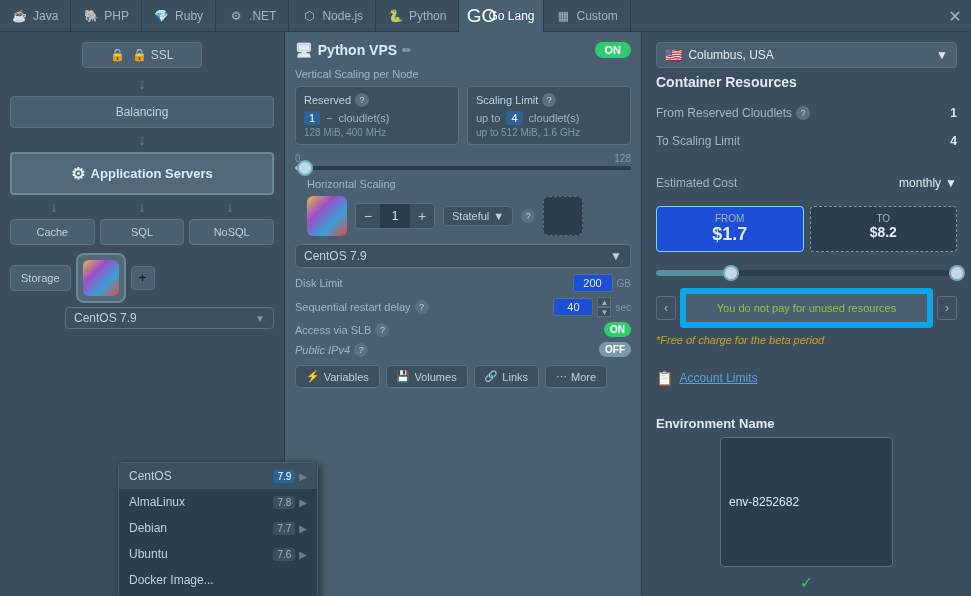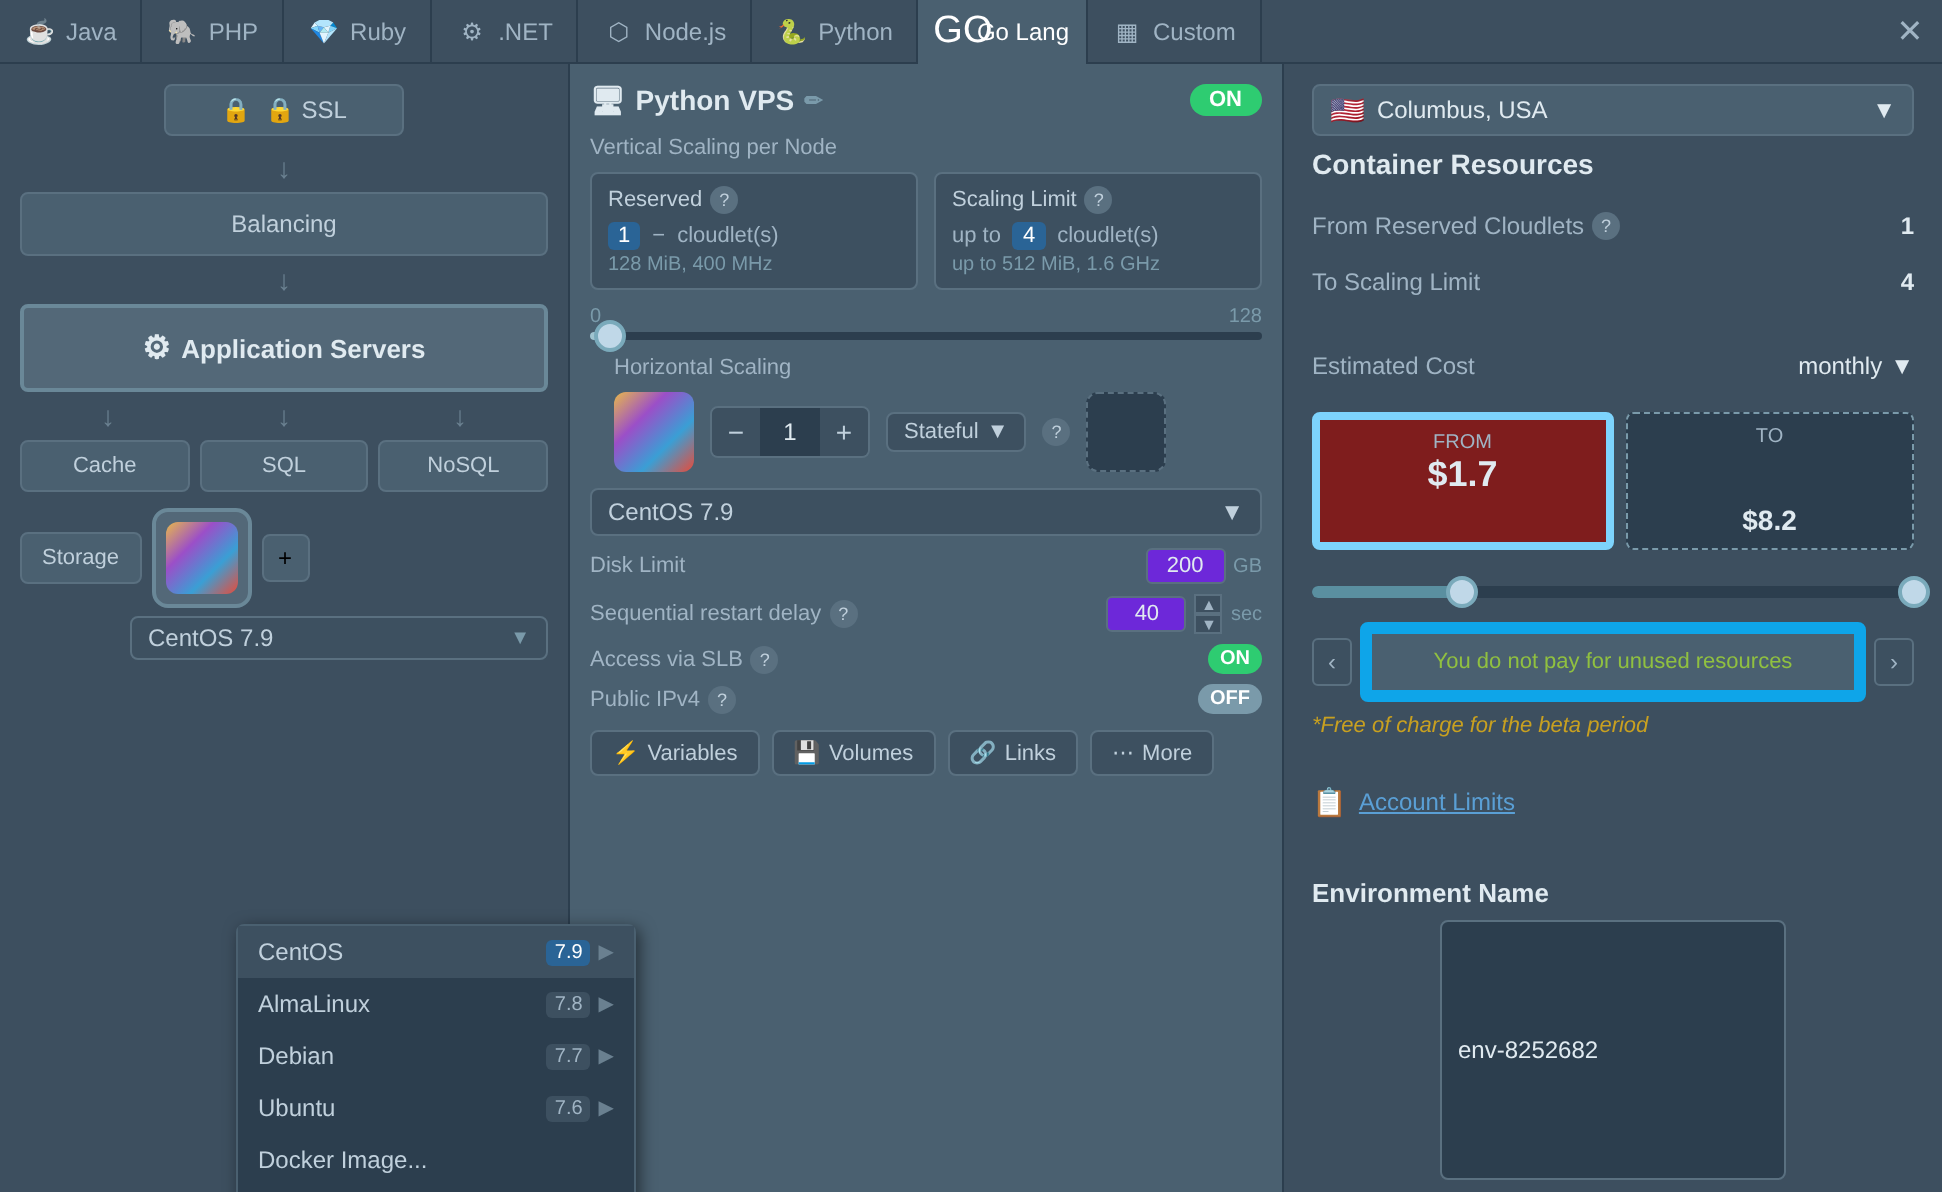--- a/index.html
+++ b/index.html
@@ -422,21 +422,21 @@
       margin: 5px 0;
       color: #a0b4c4;
       font-size: 11px;
     }
     .form-row-right {
       display: flex;
       align-items: center;
       gap: 4px;
     }
     .input-small {
-      background: #6d28d9;
+      background: #1d4ed8;
       border: 1px solid #5a7080;
       border-radius: 3px;
       color: #e0eaf0;
       padding: 2px 6px;
       font-size: 11px;
       width: 40px;
       text-align: center;
     }
     .unit-label {
       color: #7a9aaa;
@@ -561,43 +561,42 @@
       justify-content: space-between;
     }
 
     .price-range {
       display: flex;
       gap: 6px;
       margin: 6px 0;
     }
     .price-box {
       flex: 1;
-      background: #7f1d1d;
-      border: 4px solid #7dd3fc;
+      background: #1d4ed8;
+      border: 1px solid #7dd3fc;
       border-radius: 4px;
       padding: 6px 8px;
       text-align: center;
     }
     .price-box.active {
       background: #2c3e4e;
       border: 1px dashed #7a9aaa;
     }
     .price-label {
       color: #a0b4c4;
       font-size: 10px;
       text-transform: uppercase;
     }
     .price-value {
       color: #e0eaf0;
       font-size: 18px;
       font-weight: bold;
     }
     .price-value.small {
       font-size: 14px;
-      margin-top: 28px;
     }
 
     .range-slider {
       margin: 6px 0;
       position: relative;
     }
     .range-track {
       height: 6px;
       background: #2c3e4e;
       border-radius: 3px;
@@ -1029,21 +1028,21 @@
       <div style="display:flex;align-items:center;gap:4px;">
         <span>Access via SLB</span>
         <span class="question-icon">?</span>
       </div>
       <div class="toggle-on" style="font-size:10px;padding:2px 6px;">
         <span>ON</span>
       </div>
     </div>
 
     <div class="form-row">
-      <div style="display:flex;align-items:center;gap:4px;">
+      <div style="display:flex;align-items:center;gap:4px;font-style:italic;">
         <span>Public IPv4</span>
         <span class="question-icon">?</span>
       </div>
       <div class="toggle-off" style="font-size:10px;padding:2px 6px;">
         <span>OFF</span>
       </div>
     </div>
 
     <div class="bottom-tabs">
       <div class="bottom-tab">

